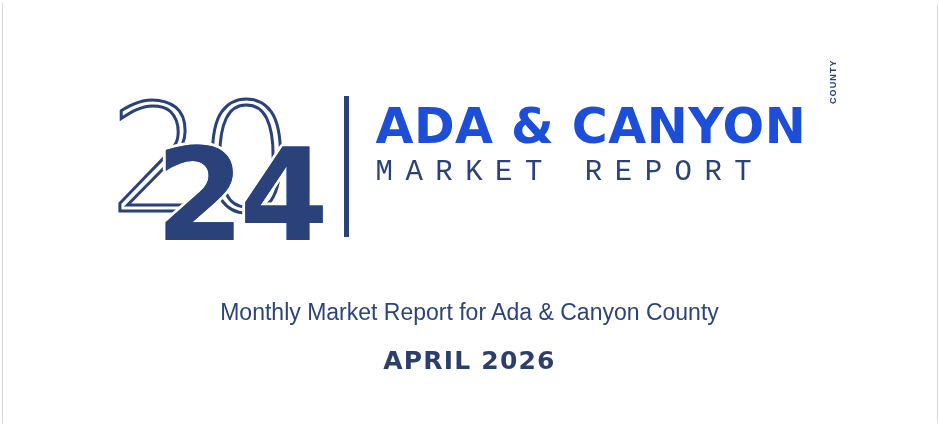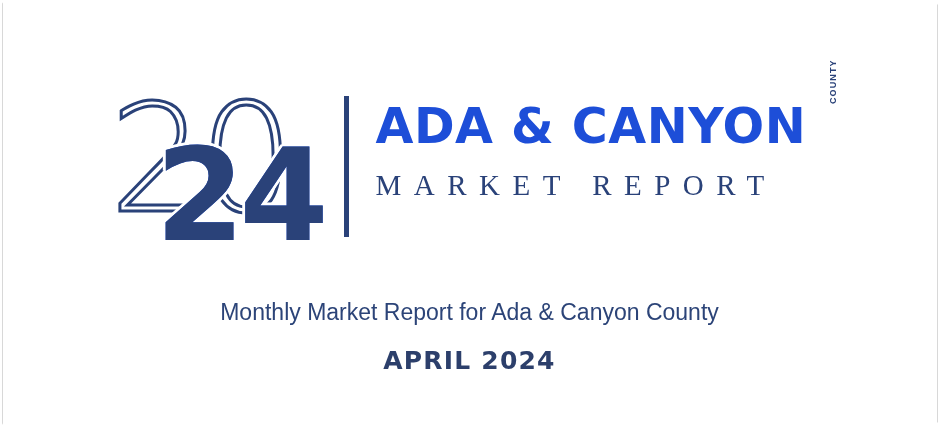--- a/index.html
+++ b/index.html
@@ -147,22 +147,22 @@
     font-weight: 700;
     font-size: 9px;
     letter-spacing: 1.1px;
     color: #2a4279;
     transform: rotate(-90deg);
     transform-origin: left top;
     white-space: nowrap;
   }
 
   .wordmark-secondary {
-    margin-top: 12px;
-    font-family: Liberation Serif, serif;
+    margin-top: 0;
+    font-family: Liberation Mono, monospace;
     font-weight: 400;
     font-size: 29px;
     line-height: 34px;
     letter-spacing: 12.5px;
     color: #2a4279;
     white-space: nowrap;
   }
 
   
   .report-subtitle {
@@ -216,15 +216,15 @@
           <span class="county-vert">COUNTY</span>
         </div>
         <div class="wordmark-secondary">MARKET REPORT</div>
       </div>
 
     </div>
   </div>
 
   <div class="report-subtitle">Monthly Market Report for Ada &amp; Canyon County</div>
 
-  <div class="report-date">APRIL 2024</div>
+  <div class="report-date">APRIL 2026</div>
 
 </div>
 
 </body></html>

